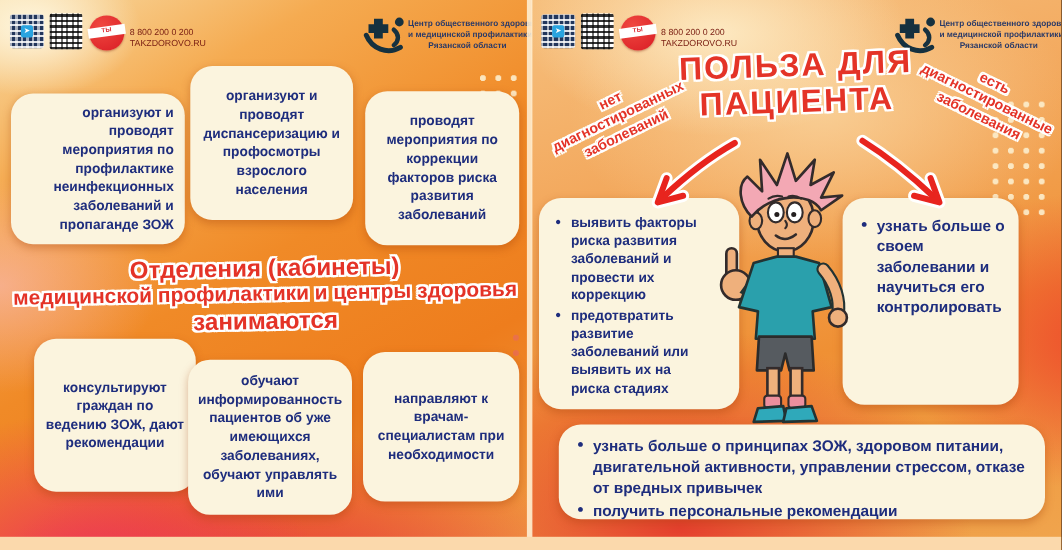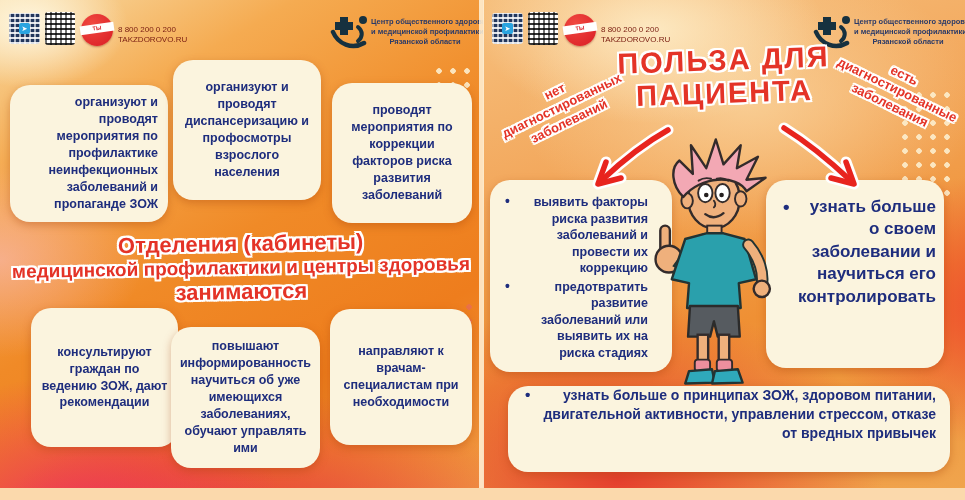--- a/index.html
+++ b/index.html
@@ -86,26 +86,26 @@
   .rp-title{position:absolute;left:483px;top:44px;width:482px;z-index:3;line-height:1.15;letter-spacing:2px;transform:rotate(-2deg);}
   .rp-title .t1,.rp-title .t2{font-size:29px;}
 
   .rot-label{position:absolute;z-index:3;font-size:13px;line-height:1.25;}
   .rot-left{left:486px;top:82px;width:152px;transform:rotate(-26deg);}
   .rot-right{left:816px;top:66px;width:162px;transform:rotate(26deg);}
 
   .arrow{position:absolute;z-index:3;}
 
   
-  .bullets{margin:0;padding:0;list-style:none;text-align:right;}
+  .bullets{margin:0;padding:0;list-style:none;}
   .bullets li{position:relative;padding-left:17px;margin-bottom:2px;}
   .bullets li::before{content:"•";position:absolute;left:3px;top:-1px;font-size:1.1em;}
   .card-no-disease{left:490px;top:180px;width:182px;height:192px;padding:14px 24px 8px 12px;box-sizing:border-box;font-size:12.5px;line-height:1.32;}
-  .card-has-disease{left:766px;top:180px;width:178px;height:188px;padding:16px 8px 8px 14px;box-sizing:border-box;font-size:17px;line-height:1.32;}
-  .card-everyone{left:508px;top:386px;width:442px;height:86px;padding:0 14px;box-sizing:border-box;font-size:14px;line-height:1.35;}
+  .card-has-disease{left:766px;top:180px;width:160px;height:188px;padding:16px 8px 8px 14px;box-sizing:border-box;font-size:14px;line-height:1.32;}
+  .card-everyone{left:508px;top:386px;width:442px;height:86px;padding:10px 14px;box-sizing:border-box;font-size:14px;line-height:1.35;}
 
   .character{position:absolute;left:645px;top:134px;width:134px;height:256px;z-index:4;}
 
   .dots{position:absolute;z-index:1;
     background-image:radial-gradient(circle, rgba(252,238,205,.9) 0 2.5px, transparent 3px);
     background-size:14px 14px;}
   .dots-red{background-image:radial-gradient(circle, rgba(233,110,80,.85) 0 2.5px, transparent 3px);}
 </style>
 </head>
 <body>
@@ -155,23 +155,23 @@
   <div class="lp-title script">
     <div class="t1">Отделения (кабинеты)</div>
     <div class="t2">медицинской профилактики и центры здоровья</div>
     <div class="t3">занимаются</div>
   </div>
 
   <div class="card card-center" style="left:11px;top:308px;width:147px;height:139px;margin-left:20px;">
     <div class="txt">консультируют граждан по ведению ЗОЖ, дают рекомендации</div>
   </div>
   <div class="card card-center" style="left:171px;top:327px;width:149px;height:141px;">
-    <div class="txt">повышают информированность научиться об уже имеющихся заболеваниях, обучают управлять ими</div>
-  </div>
-  <div class="card card-center" style="left:330px;top:309px;width:142px;height:136px;">
+    <div class="txt">обучают информированность пациентов об уже имеющихся заболеваниях, обучают управлять ими</div>
+  </div>
+  <div class="card card-center" style="left:330px;top:320px;width:142px;height:136px;">
     <div class="txt">направляют к врачам-специалистам при необходимости</div>
   </div>
 
   <div class="panel panel-right">
     <div class="hdr">
       <div class="qr qr-dark">
         <span class="tg">➤</span>
       </div>
       <div class="qr qr-light"></div>
       <div class="badge">
@@ -229,20 +229,21 @@
     </ul>
   </div>
   <div class="card card-has-disease">
     <ul class="bullets">
       <li>узнать больше о своем заболевании и научиться его контролировать</li>
     </ul>
   </div>
   <div class="card card-everyone">
     <ul class="bullets">
       <li>узнать больше о принципах ЗОЖ, здоровом питании, двигательной активности, управлении стрессом, отказе от вредных привычек</li>
+      <li>получить персональные рекомендации</li>
     </ul>
   </div>
 
   <svg class="character" viewBox="0 0 140 260">
 
     <ellipse cx="72" cy="64" rx="27" ry="31" fill="#efb07c" stroke="#332b2b" stroke-width="2.5"></ellipse>
     <ellipse cx="44" cy="66" rx="6" ry="8" fill="#efb07c" stroke="#332b2b" stroke-width="2"></ellipse>
     <ellipse cx="100" cy="64" rx="6" ry="8" fill="#efb07c" stroke="#332b2b" stroke-width="2"></ellipse>
 
     <path d="M40 62 C28 50 26 32 36 24 L50 38 L48 8 L64 32 L74 2 L82 28 L100 8 L96 32 L118 20 L106 44 L126 42 L106 56 C96 38 58 40 40 62 Z" fill="#f3a8b4" stroke="#332b2b" stroke-width="2.5" stroke-linejoin="round"></path>

